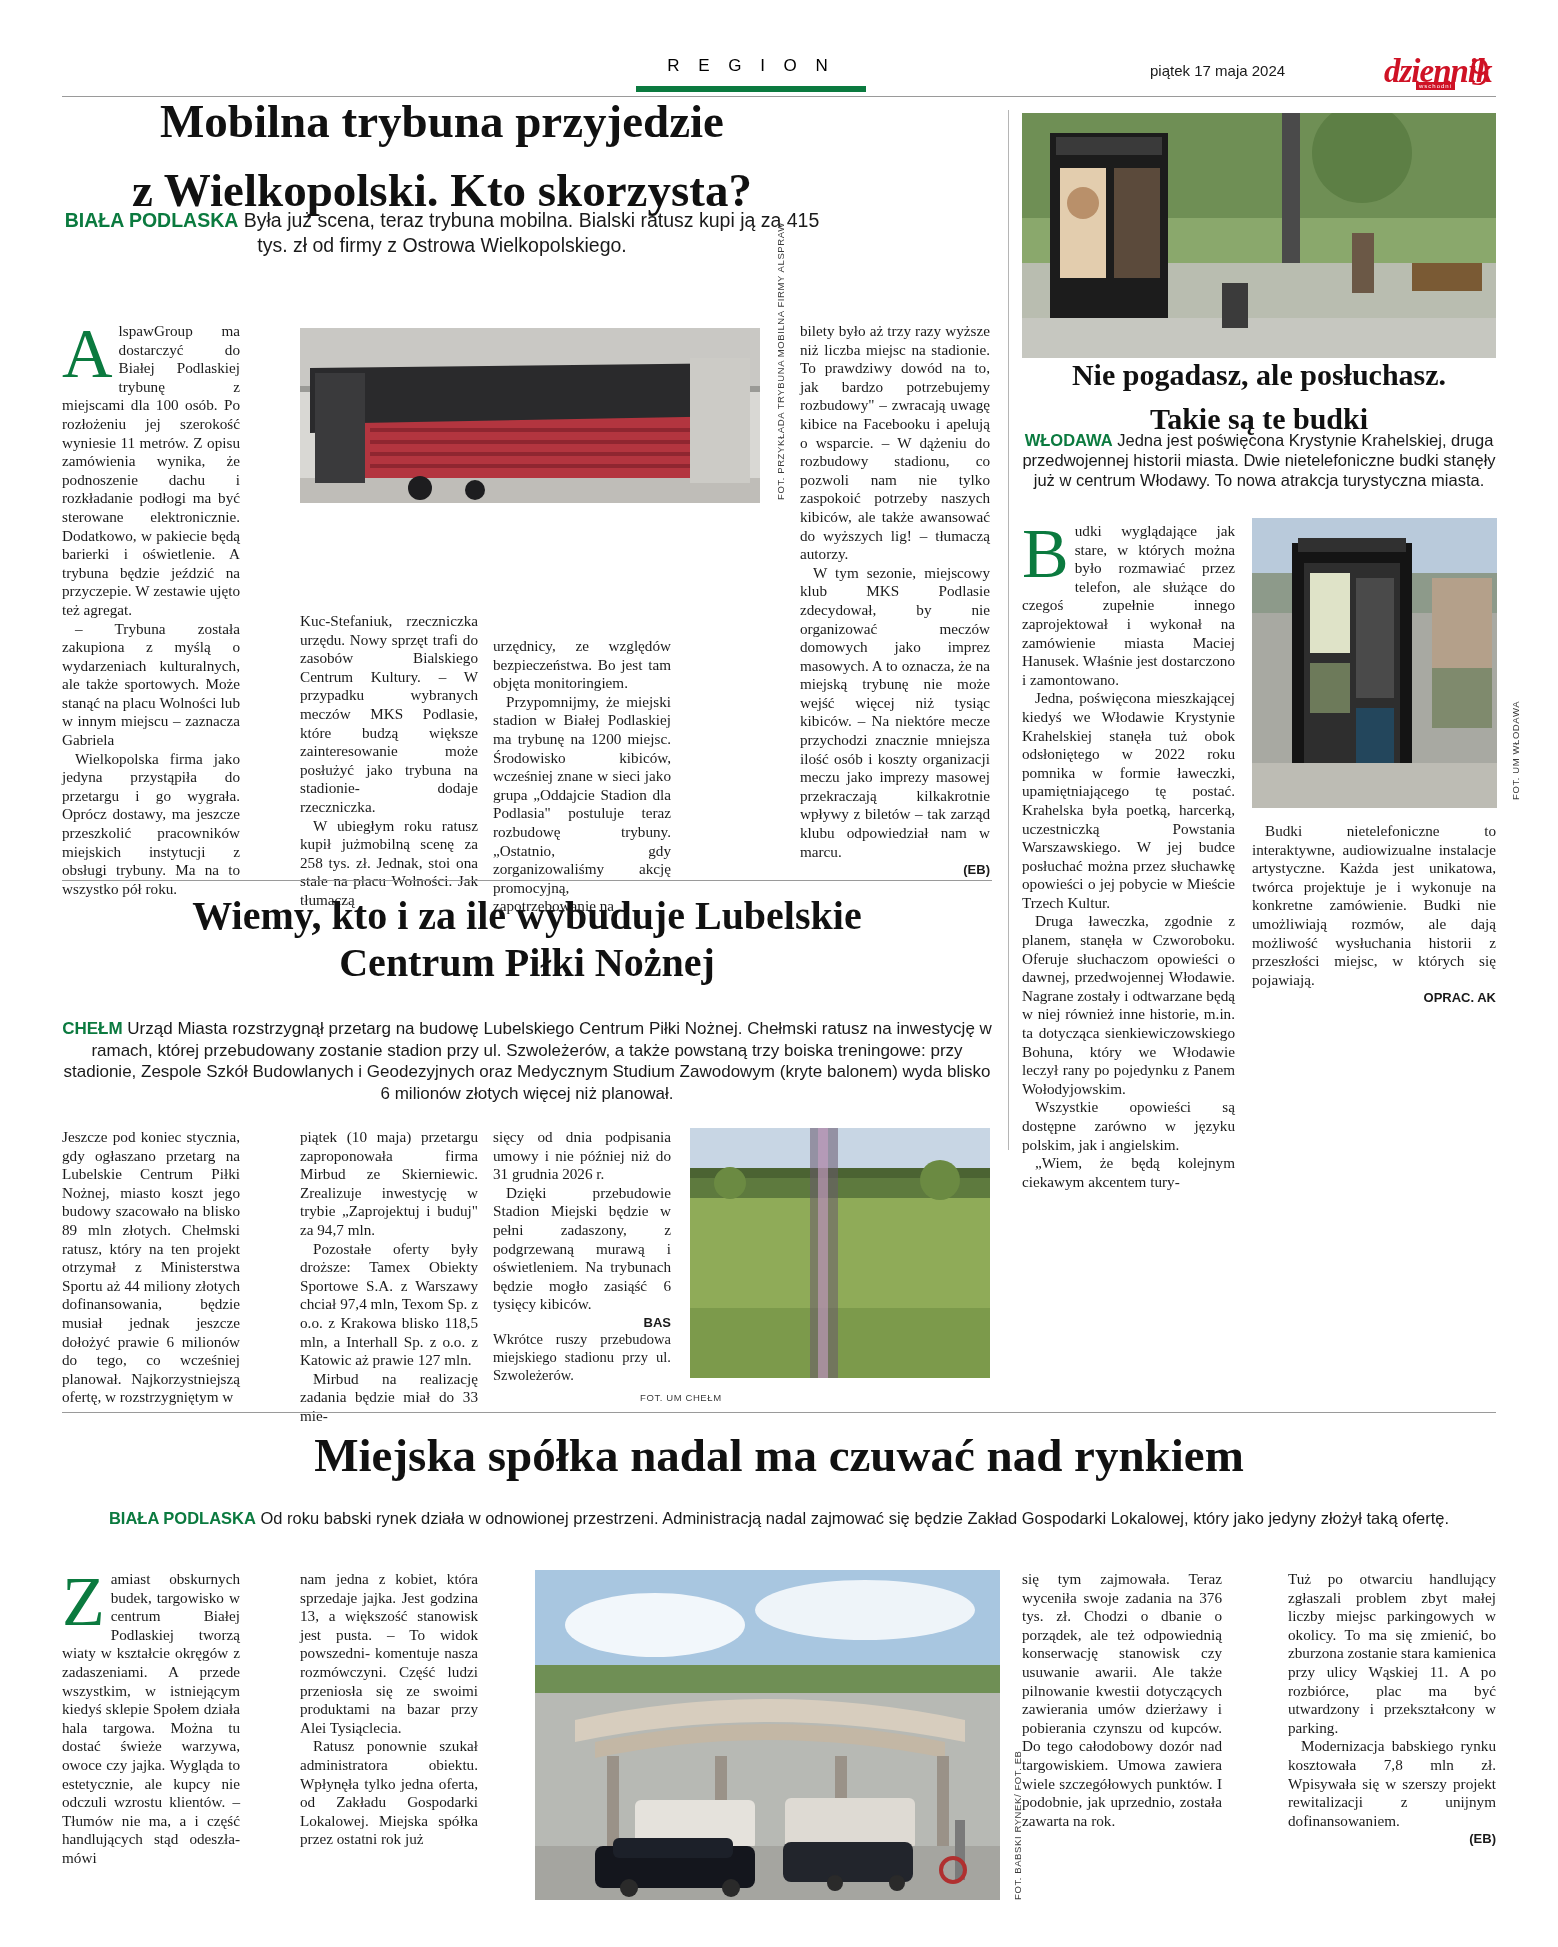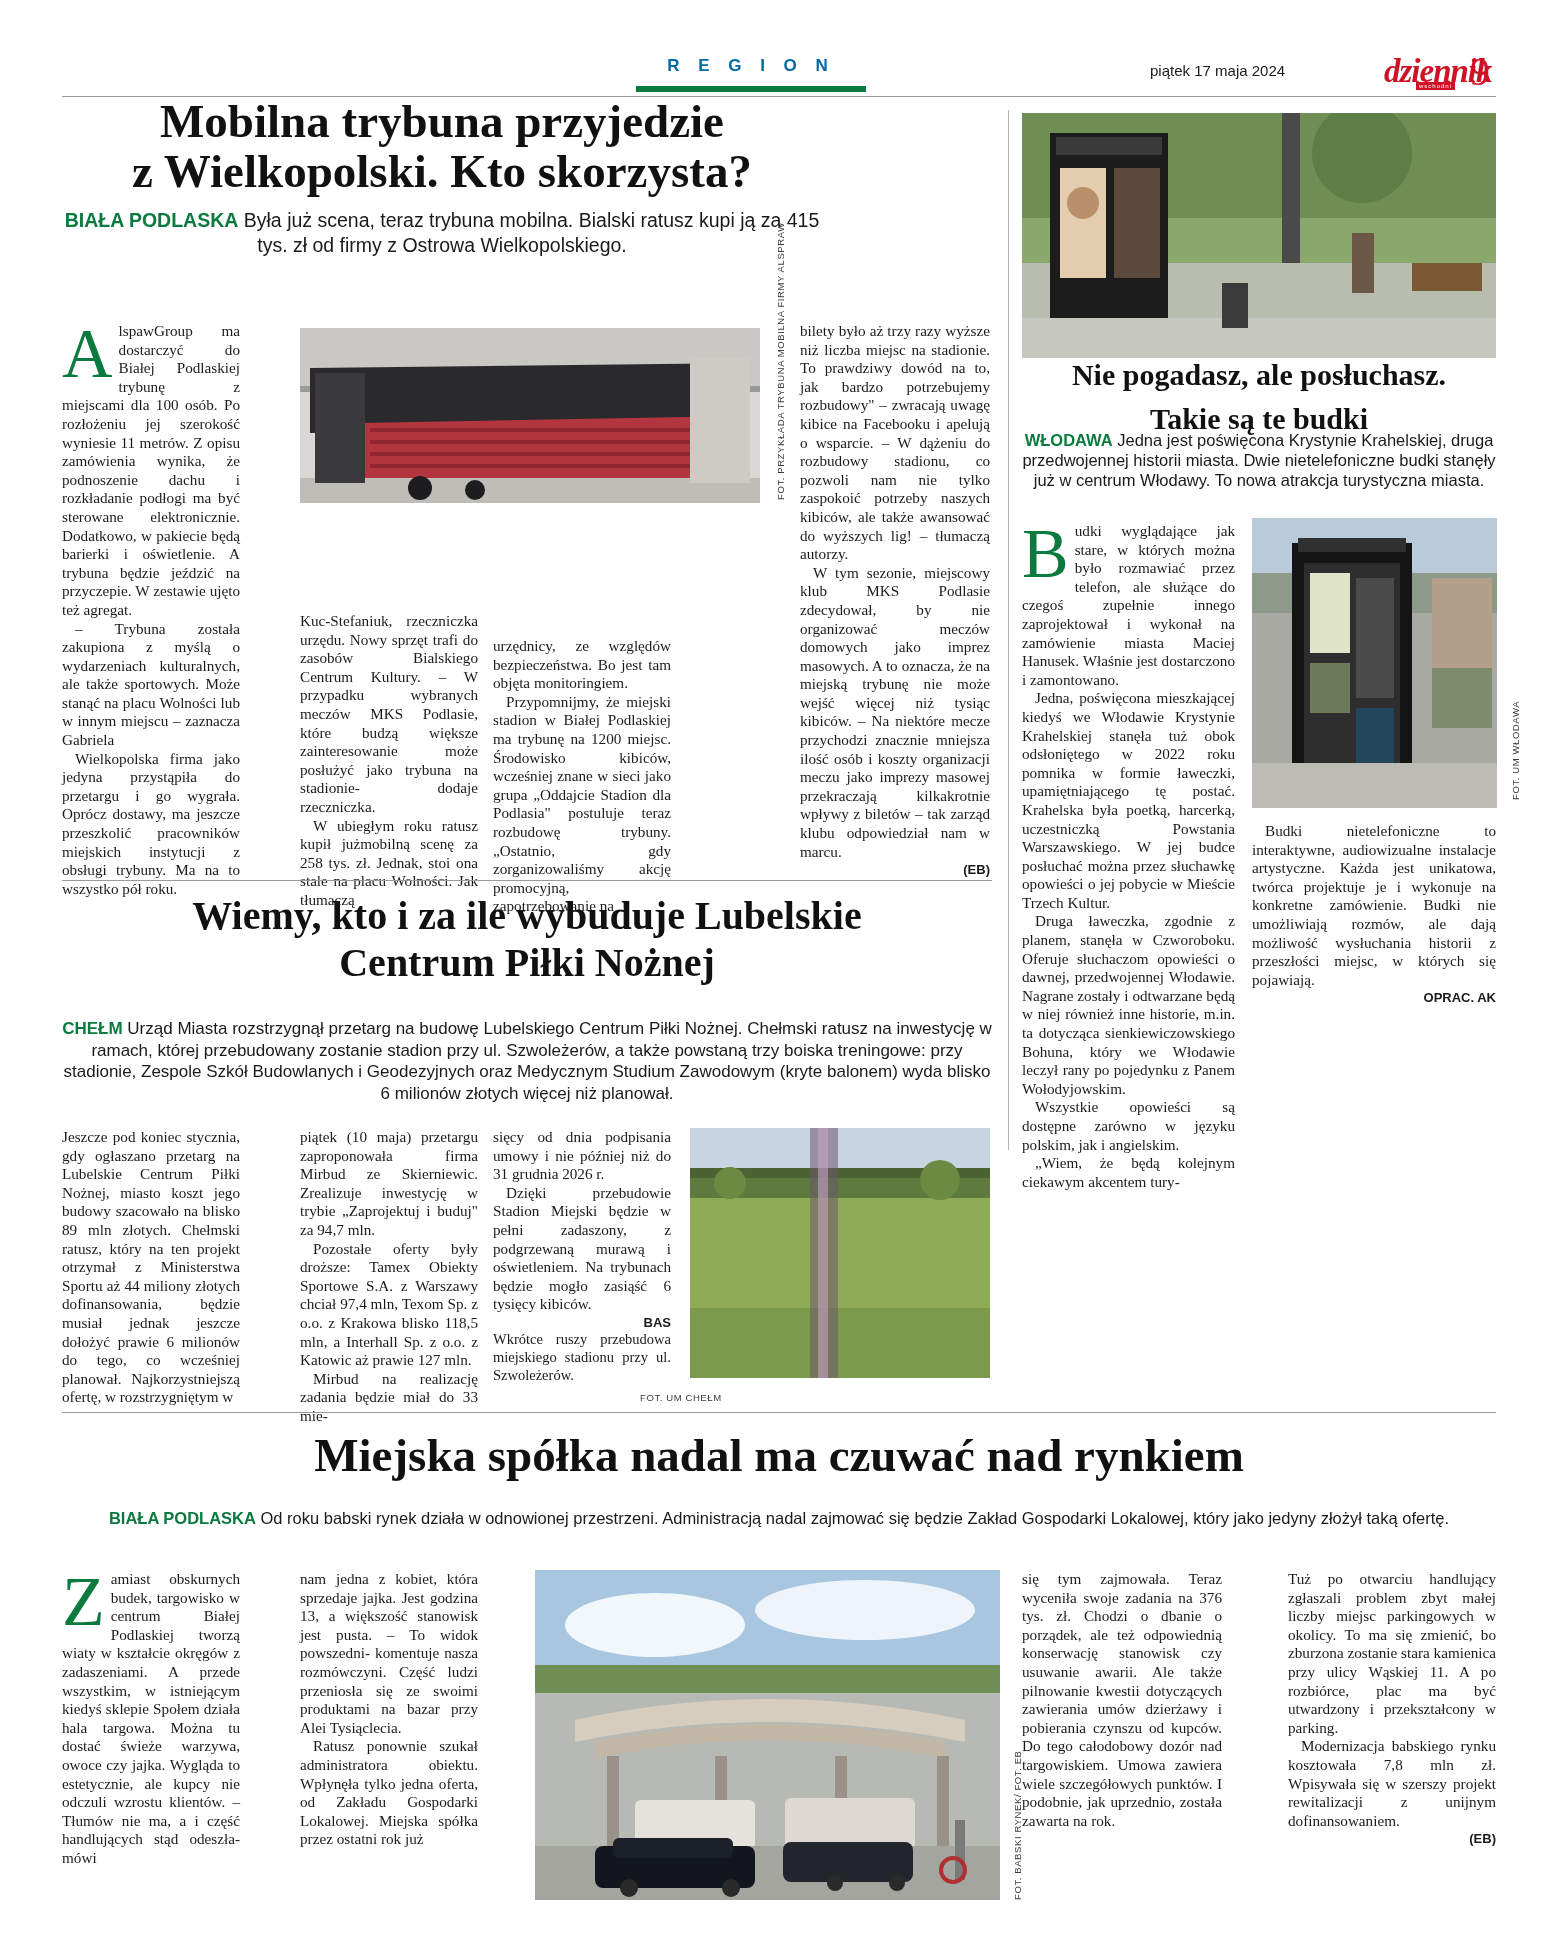--- a/index.html
+++ b/index.html
@@ -9,21 +9,21 @@
     color:#111;
     position:relative;
     overflow:hidden;
   }
   .page{position:absolute;left:0;top:0;width:1558px;height:1947px;}
 
   
   .masthead{position:absolute;left:62px;top:60px;width:1434px;height:46px;}
   .masthead .rule{position:absolute;left:0;top:36px;width:1434px;height:1px;background:#9a9a9a;}
   .region-label{position:absolute;left:636px;top:56px;width:230px;text-align:center;
-    font-family:"Liberation Sans",sans-serif;font-size:17px;letter-spacing:7px;color:#0369a1;font-weight:700;}
+    font-family:"Liberation Sans",sans-serif;font-size:17px;letter-spacing:7px;color:#000000;font-weight:400;}
   .region-underline{position:absolute;left:636px;top:86px;width:230px;height:6px;background:#0b7a3f;}
   .date{position:absolute;left:1150px;top:62px;font-family:"Liberation Sans",sans-serif;font-size:15px;color:#1a1a1a;}
   .logo-wrap{position:absolute;left:1384px;top:52px;width:112px;height:44px;}
   .logo-word{font-family:"Liberation Serif",serif;font-weight:bold;font-style:italic;font-size:33px;color:#cf1225;letter-spacing:-1px;line-height:38px;}
   .logo-sub{position:absolute;left:32px;top:30px;background:#cf1225;color:#fff;font-family:"Liberation Sans",sans-serif;
     font-size:6px;letter-spacing:1px;padding:1px 3px;}
   .pageno{position:absolute;left:1470px;top:48px;font-family:"Liberation Serif",serif;font-size:40px;color:#cf1225;}
 
   
   .hl{font-family:"Liberation Serif",serif;font-weight:bold;color:#111;line-height:1.02;}
@@ -59,21 +59,21 @@
   <div class="region-underline"></div>
   <div class="date">piątek 17 maja 2024</div>
   <div class="logo-wrap">
     <div class="logo-word">dziennik</div>
     <div class="logo-sub">wschodni</div>
   </div>
   <div class="pageno">9</div>
 
   <div class="hl" style="position:absolute;left:62px;top:98px;width:760px;font-size:47px;text-align:center;">
     <div>Mobilna trybuna przyjedzie</div>
-    <div style="margin-top:2px;">z Wielkopolski. Kto skorzysta?</div>
+    <div style="margin-top:21px;">z Wielkopolski. Kto skorzysta?</div>
   </div>
 
   <div class="lead" style="position:absolute;left:62px;top:208px;width:760px;font-size:19.5px;line-height:25px;">
     <span class="city">BIAŁA PODLASKA</span><span> Była już scena, teraz trybuna mobilna. Bialski ratusz kupi ją za 415 tys. zł od firmy z Ostrowa Wielkopolskiego.</span>
   </div>
 
   <div class="photo" style="left:300px;top:328px;width:460px;height:175px;">
     <svg width="460" height="175" viewBox="0 0 460 175" preserveAspectRatio="none">
       <rect width="460" height="175" fill="#d9d8d4"></rect>
       <rect x="0" y="0" width="460" height="60" fill="#c9c8c4"></rect>

